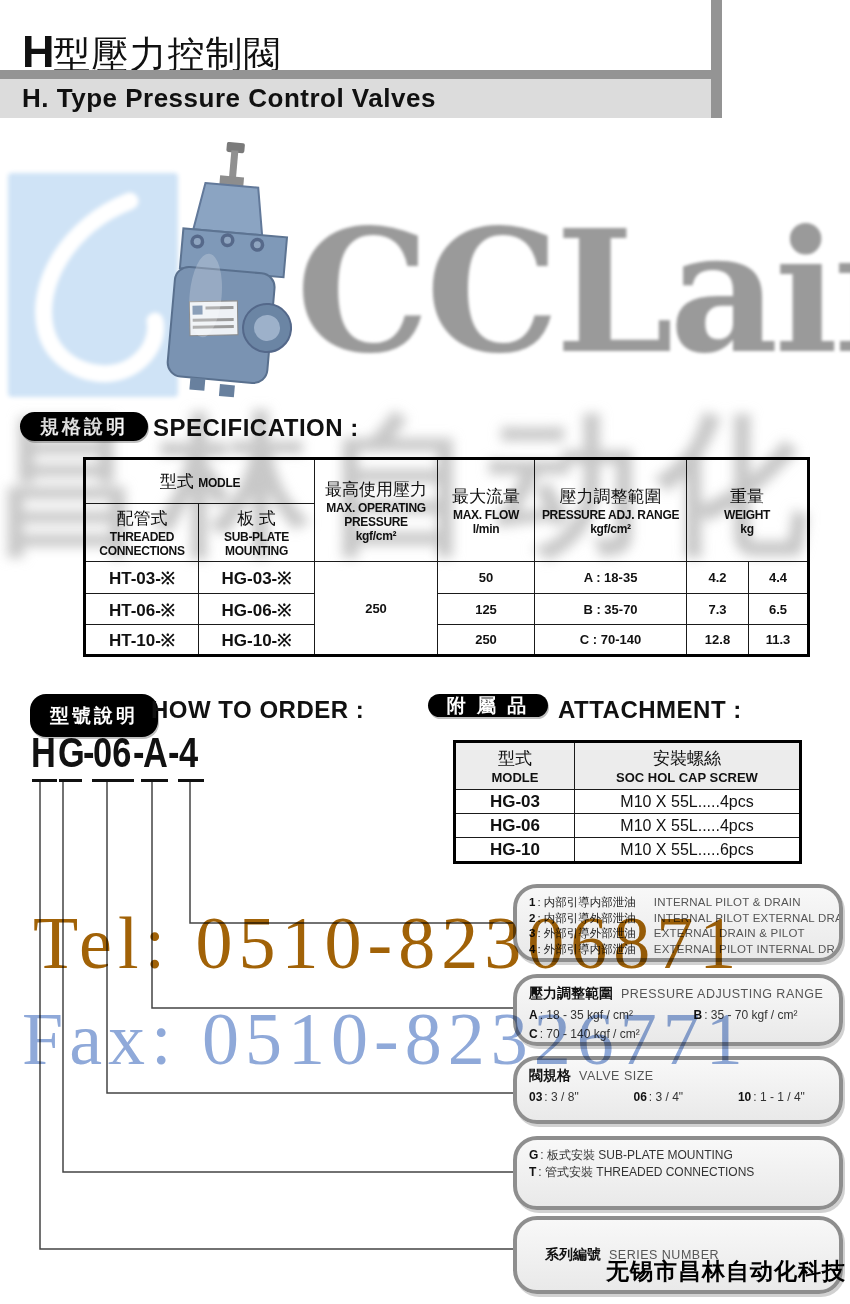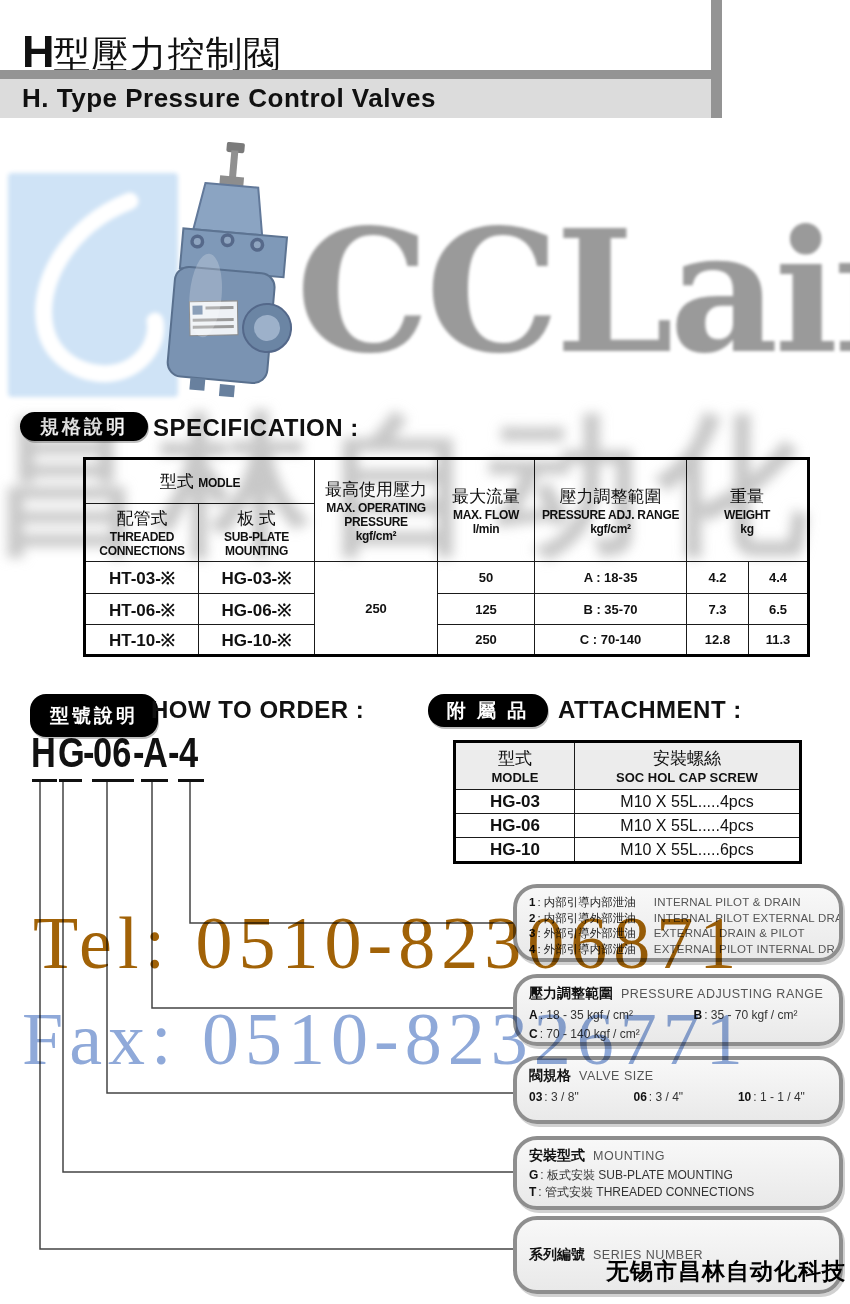--- a/index.html
+++ b/index.html
@@ -204,21 +204,21 @@
       <td class="cell-num">C : 70-140</td>
       <td class="cell-num">12.8</td>
       <td class="cell-num">11.3</td>
     </tr>
   </tbody>
     </table>
 </div>
 
 <div class="abs badge" style="left:30px;top:694px;width:128px;height:43px">型號說明</div>
 <div class="abs sec-heading" style="left:151px;top:696px">HOW TO ORDER :</div>
-<div class="abs badge" style="left:428px;top:694px;width:120px;height:33px">附 屬 品</div>
+<div class="abs badge" style="left:428px;top:694px;width:120px;height:23px">附 屬 品</div>
 <div class="abs sec-heading" style="left:558px;top:696px">ATTACHMENT :</div>
 
 <span class="code-seg" style="left:31px">H</span>
 <span class="code-seg" style="left:58px">G</span>
 <span class="code-seg" style="left:83px">-</span>
 <span class="code-seg" style="left:93px">06</span>
 <span class="code-seg" style="left:133px">-</span>
 <span class="code-seg" style="left:143px">A</span>
 <span class="code-seg" style="left:168px">-</span>
 <span class="code-seg" style="left:179px">4</span>
@@ -312,30 +312,26 @@
     <span class="co-ten">VALVE SIZE</span>
   </div>
   <div>
     <span class="co-item" style="display:inline-block;width:100px"><b class="co-k">03</b><span>: 3 / 8"</span></span>
     <span class="co-item" style="display:inline-block;width:100px"><b class="co-k">06</b><span>: 3 / 4"</span></span>
     <span class="co-item"><b class="co-k">10</b><span>: 1 - 1 / 4"</span></span>
   </div>
 </div>
 
 <div class="callout" style="top:1136px;height:74px">
-  <div class="co-title">
-    <span class="co-tzh">安裝型式</span>
-    <span class="co-ten">MOUNTING</span>
-  </div>
   <div class="co-item"><b class="co-k">G</b><span>: 板式安裝  SUB-PLATE MOUNTING</span></div>
   <div class="co-item"><b class="co-k">T</b><span>: 管式安裝  THREADED CONNECTIONS</span></div>
 </div>
 
 <div class="callout" style="top:1216px;height:78px;display:flex;align-items:center">
-  <div class="co-title" style="margin:0">
+  <div class="co-title" style="margin:16px">
     <span class="co-tzh">系列編號</span>
     <span class="co-ten">SERIES NUMBER</span>
   </div>
 </div>
 
 <div class="wm" id="wm-cclair" style="color: rgb(154, 154, 154);">CCLair</div>
 <div class="wm" id="wm-changlin" style="color: rgb(154, 154, 154);">昌林自动化</div>
 <div class="wm" id="wm-tel" style="color: #a16207;">Tel: 0510-82306871</div>
 <div class="wm" id="wm-fax" style="color: rgb(143, 169, 217);">Fax: 0510-82326771</div>
 

